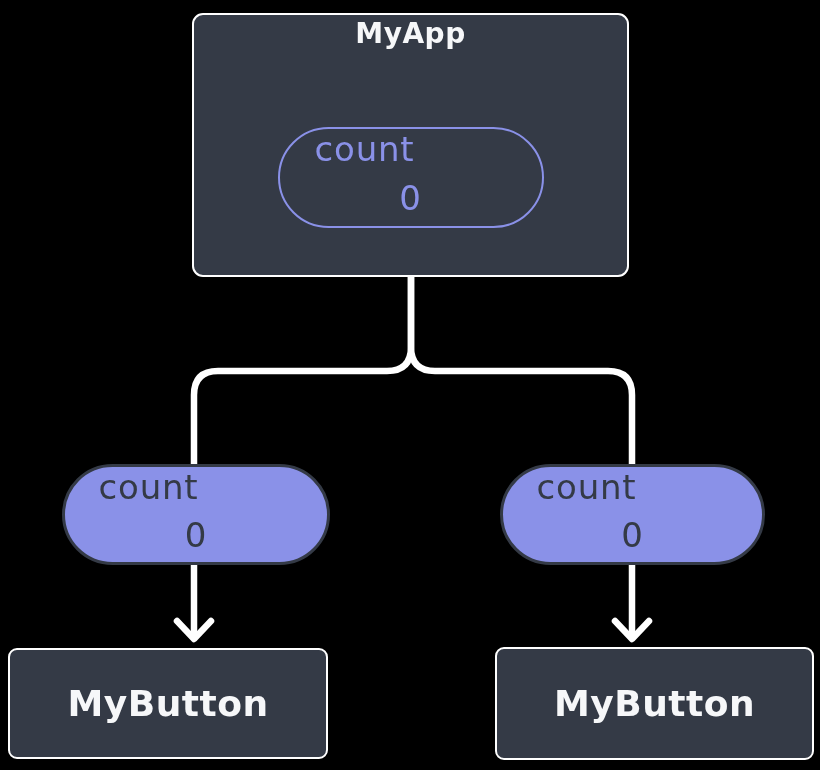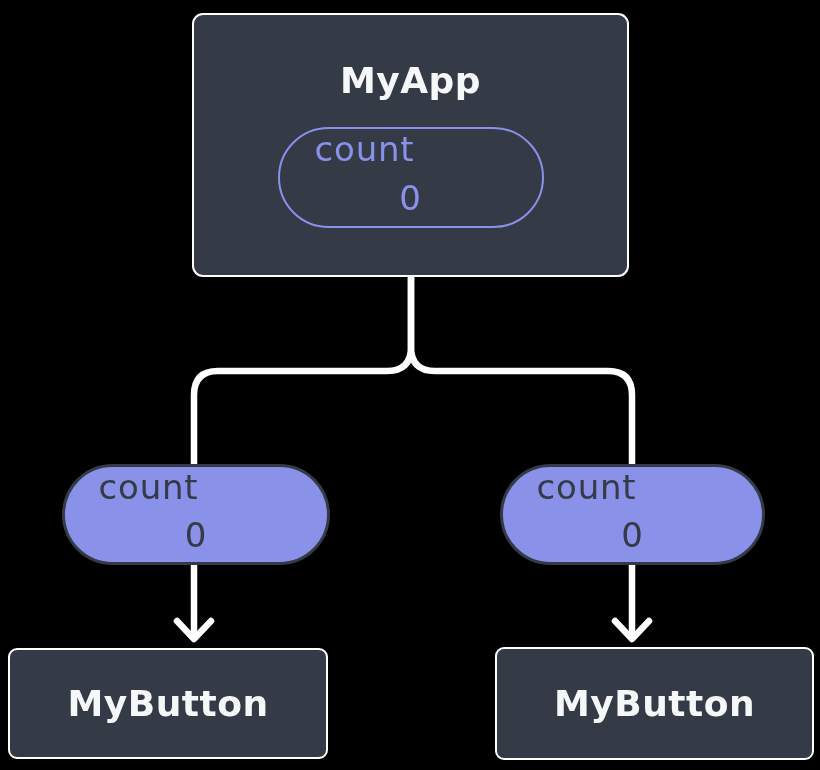--- a/index.html
+++ b/index.html
@@ -36,22 +36,21 @@
     height: 264px;
     border-radius: 11px;
   }
   .node-title {
     color: #F6F7F9;
     font-weight: bold;
     text-align: center;
     letter-spacing: 0.5px;
   }
   .root-title {
-    margin-top: 47px;
-    font-size: 36px;
+    font-size: 28px;
     line-height: 38px;
   }
   .pill {
     display: flex;
     align-items: stretch;
     box-sizing: border-box;
     position: absolute;
     flex-direction: column;
   }
   .pill-cell {

